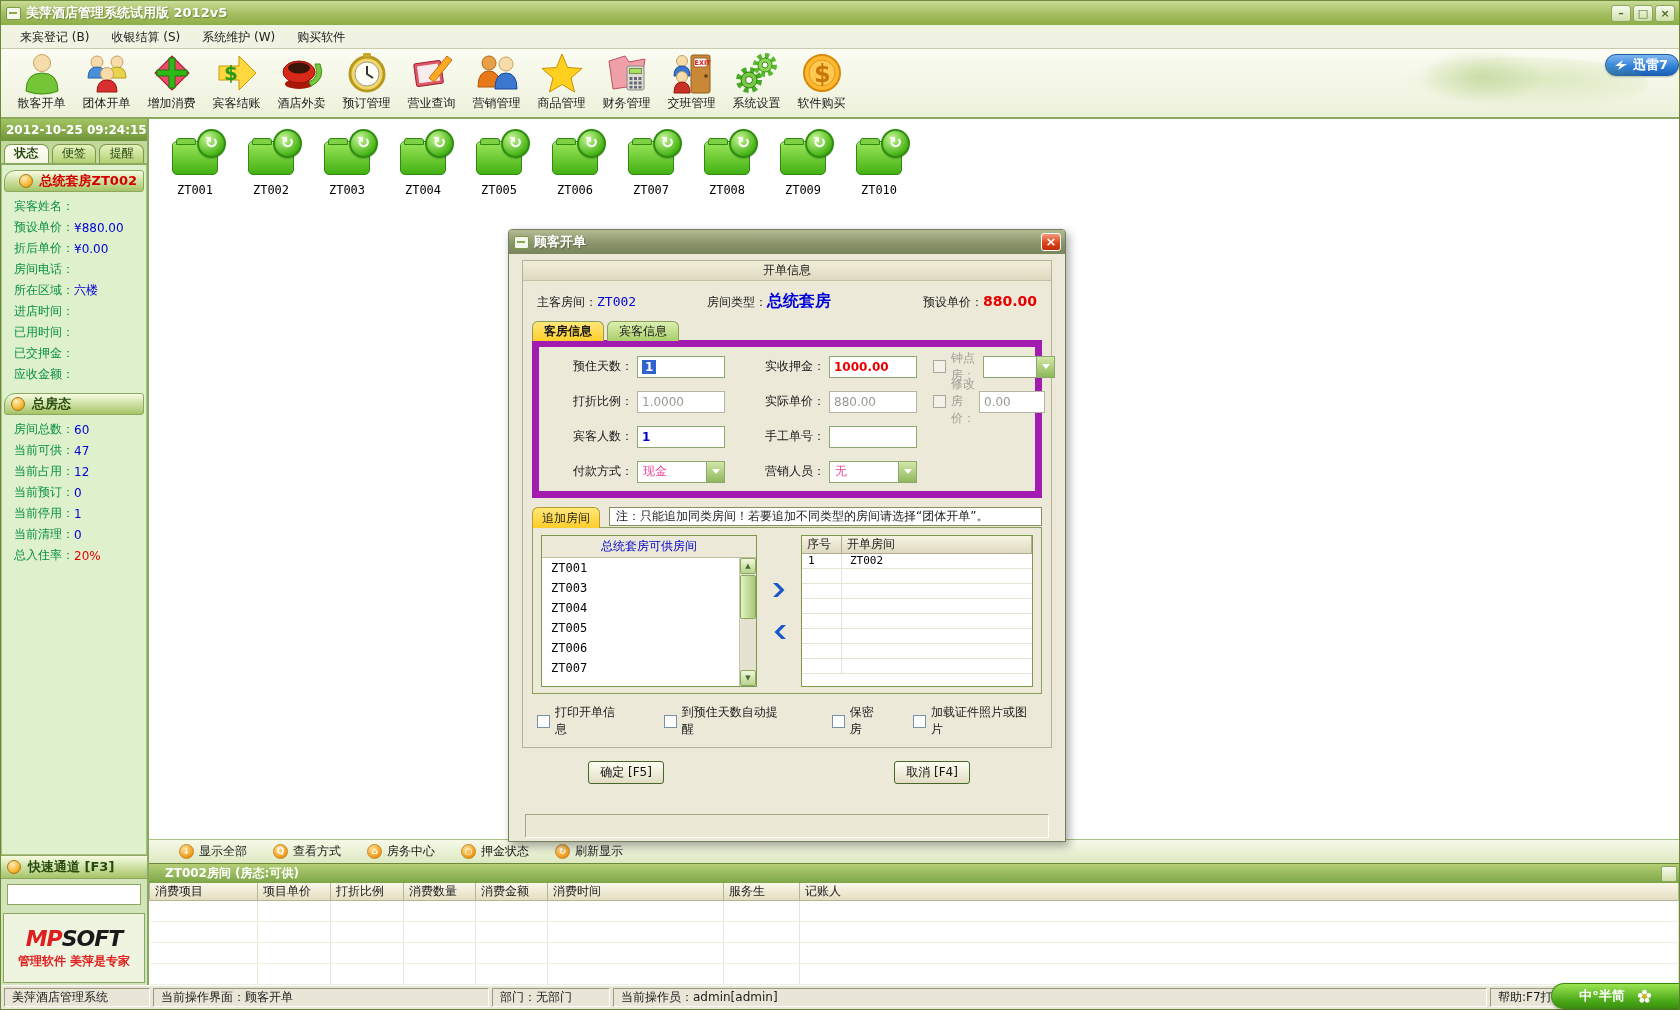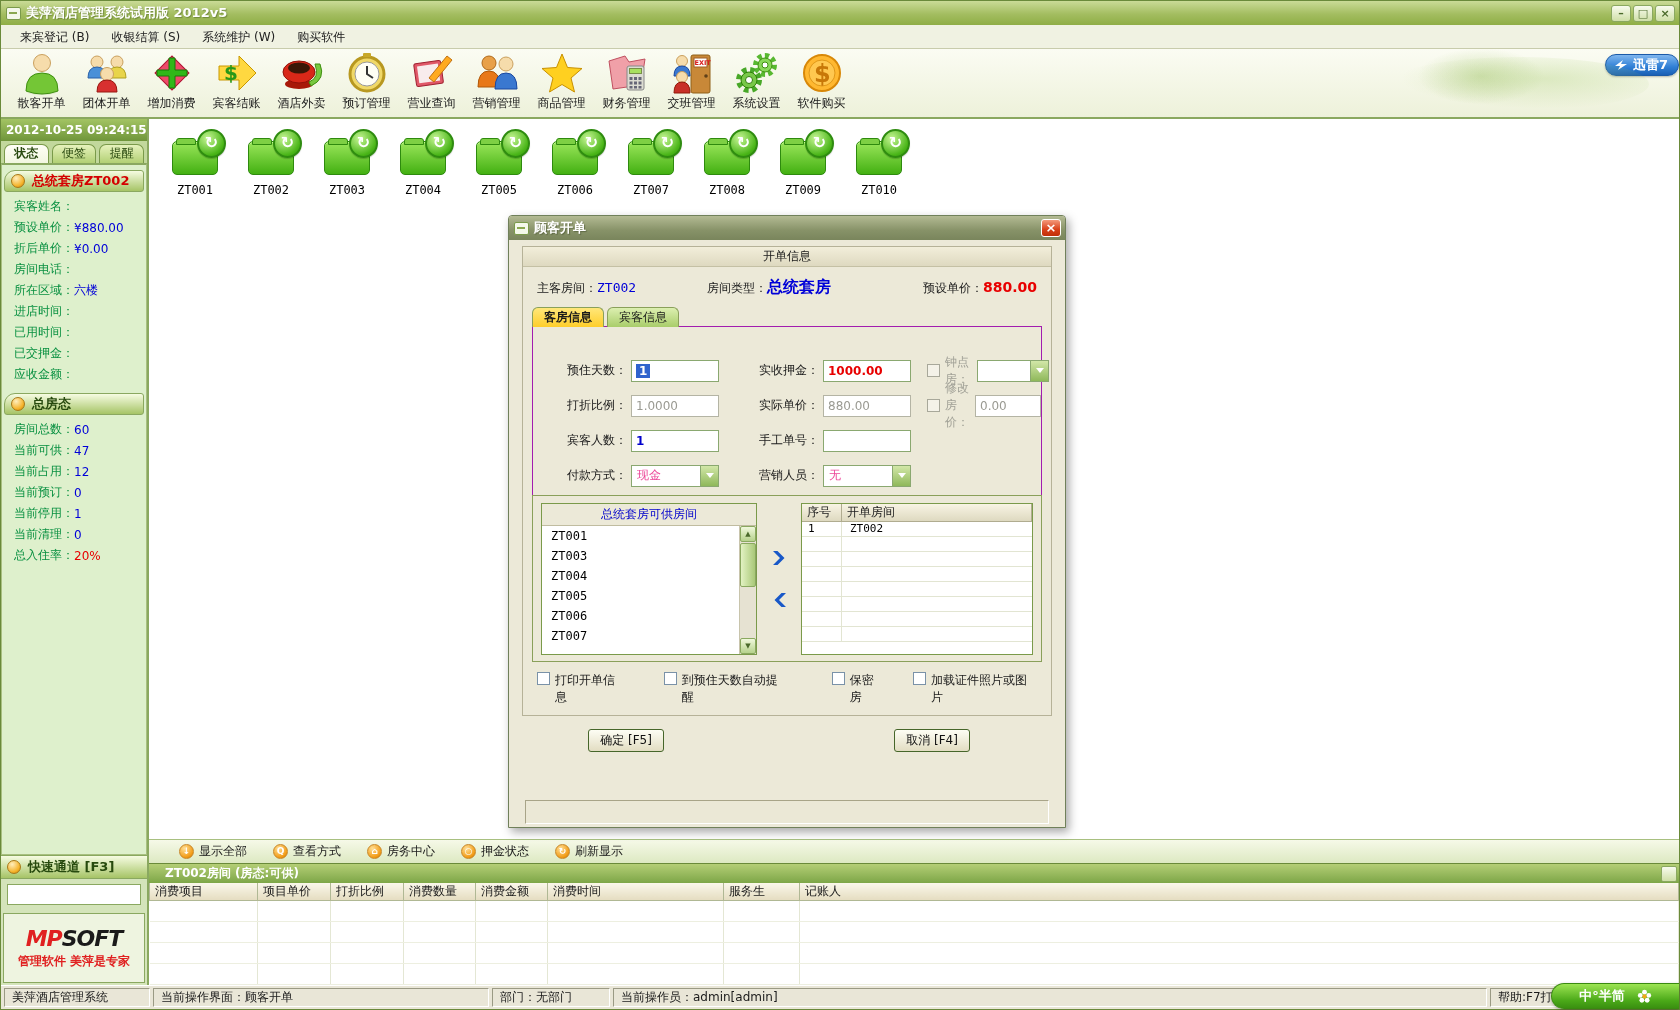--- a/index.html
+++ b/index.html
@@ -37,21 +37,21 @@
   
   .sidebar { width:148px; flex:none; display:flex; flex-direction:column; background:#d4e4ba; border-right:2px solid #8aa860; }
   .datebar { height:22px; flex:none; background:linear-gradient(#a3c463,#6f953a); color:#fff; font-weight:bold; font-size:12px; display:flex; align-items:center; padding:0 2px 0 5px; white-space:nowrap; }
   .collapse { margin-left:2px; width:15px; height:16px; flex:none; background:linear-gradient(#eef6d8,#b4d07c); border:1px solid #5a7a3a; border-radius:3px; color:#2a4a10; font-size:11px; line-height:14px; text-align:center; font-weight:bold; }
   .stabs { height:22px; flex:none; display:flex; gap:3px; padding:3px 3px 0; background:#c2d89c; }
   .stab { flex:1; border:1px solid #7a9a4a; border-bottom:none; border-radius:7px 7px 0 0; background:linear-gradient(#e6f2bc,#b2d074); text-align:center; line-height:17px; color:#2a4a10; font-size:12px; }
   .stab.active { background:linear-gradient(#fffef6,#f2f6e0); font-weight:bold; }
   .spanel { flex:1; background:#def0cc; border:1px solid #a8c080; border-top:2px solid #8aa860; overflow:hidden; padding-top:3px; }
   .sechdr { height:22px; margin:2px 2px 4px; background:linear-gradient(#f6fce2,#a6c466); border:1px solid #8aa860; border-radius:11px 3px 3px 3px; display:flex; align-items:center; gap:7px; padding:0 6px; font-weight:bold; font-size:13px; }
   .orb { width:14px; height:14px; flex:none; border-radius:50%; background:radial-gradient(circle at 35% 28%,#ffeebc,#f5b32a 65%,#c47c08); border:1px solid #a87818; }
-  .hred { color:#d40000; } .hgreen { color:#274a0e; }
+  .hred { color:#d40000;justify-content:flex-end; } .hgreen { color:#274a0e; }
   .field { display:flex; padding:0 0 0 12px; height:21px; align-items:center; font-size:12px; white-space:nowrap; }
   .flab { color:#089040; }
   .fval { color:#0000d8; } .fval.red { color:#e80000; }
   .quickhdr { flex:none; margin:0; height:24px; border-radius:0; border-left:none; border-right:none; }
   .qwrap { flex:none; height:32px; background:#d4e4ba; padding:5px 6px; }
   .qinput { width:100%; height:21px; border:1px solid #8aa860; background:#fff; font-size:12px; padding:0 4px; }
   .logobox { flex:none; height:70px; margin:2px 2px 2px; background:#eef4e0; border:1px solid #8aa860; text-align:center; padding-top:12px; }
   .mp { color:#e02020; font-weight:bold; font-style:italic; font-size:22px; letter-spacing:-1px; }
   .soft { color:#1a1a1a; font-weight:bold; font-style:italic; font-size:22px; letter-spacing:-1px; }
   .slogan { color:#e02020; font-size:12px; font-weight:bold; margin-top:2px; }
@@ -81,37 +81,37 @@
   .constable th { background:linear-gradient(#faf7ea,#e5ddc1); border:1px solid #b0b894; border-top:none; font-weight:normal; text-align:left; padding:0 5px; height:18px; font-size:12px; color:#1a1a1a; }
   .constable td { border-right:1px solid #e4e7d4; border-bottom:1px solid #edefe0; height:21px; background:#fff; }
 
   
   .statusbar { height:24px; flex:none; background:#e9e6d7; display:flex; align-items:stretch; gap:3px; padding:2px 3px; position:relative; border-top:1px solid #fff; }
   .sseg { border:1px solid; border-color:#9a9a84 #fff #fff #9a9a84; padding:0 7px; font-size:12px; color:#1a1a1a; display:flex; align-items:center; white-space:nowrap; overflow:hidden; }
   .w1{width:146px;} .w2{width:336px;} .w3{width:118px;} .w4{flex:1;} .w5{width:186px;}
   .ime { position:absolute; right:0; top:-3px; height:26px; width:128px; background:linear-gradient(#9ce452,#4aa818 70%,#3a9010); border:1px solid #3a8a10; border-right:none; border-radius:13px 0 0 13px; color:#fff; font-weight:bold; font-size:13px; display:flex; align-items:center; justify-content:center; gap:12px; box-shadow:0 1px 3px rgba(0,0,0,.3); z-index:5; }
 
   
-  .dialog { position:absolute; left:507px; top:214px; width:558px; height:613px; background:#ece9d8; border:1px solid #70805a; border-radius:4px 4px 0 0; box-shadow:3px 4px 10px rgba(0,0,0,.35); display:flex; flex-direction:column; z-index:10; }
+  .dialog { position:absolute; left:507px; top:228px; width:558px; height:613px; background:#ece9d8; border:1px solid #70805a; border-radius:4px 4px 0 0; box-shadow:3px 4px 10px rgba(0,0,0,.35); display:flex; flex-direction:column; z-index:10; }
   .dtitle { height:24px; flex:none; background:linear-gradient(#b3ba93,#879268 60%,#79855c); border-radius:3px 3px 0 0; display:flex; align-items:center; padding:0 4px 0 5px; color:#fff; font-weight:bold; font-size:13px; text-shadow:1px 1px 1px rgba(40,50,20,.4); }
   .dclose { margin-left:auto; width:20px; height:18px; background:linear-gradient(#f49a7c,#d84018 60%,#c03008); border:1px solid #fff; border-radius:3px; color:#fff; font-weight:bold; font-size:13px; line-height:16px; text-align:center; text-shadow:none; }
   .dbody { flex:1; display:flex; flex-direction:column; padding:6px 13px 0; min-height:0; }
   .dgroup { border:1px solid #b6b298; background:#ece9d8; flex:none; }
   .dghdr { height:20px; background:linear-gradient(#f2eeda,#ded9c0); border-bottom:1px solid #c4c0a4; text-align:center; line-height:19px; color:#1a1a1a; font-size:12px; }
   .dinfo { display:flex; align-items:baseline; padding:10px 14px 4px; }
   .dlbl { color:#1a1a1a; font-size:12px; }
   .roomval { color:#0000d8; font-size:13px; font-family:"DejaVu Sans Mono",monospace; }
   .typeval { color:#0000d8; font-size:16px; font-weight:bold; }
   .priceval { color:#e80000; font-size:14px; font-weight:bold; }
   .g1{width:170px;} .g2{flex:1;} 
   .dtabs { display:flex; gap:3px; padding:5px 0 0 9px; position:relative; z-index:2; }
   .dtab { padding:0 11px; line-height:19px; border:1px solid #8aa05a; border-bottom:none; border-radius:6px 6px 0 0; font-size:12px; color:#1a1a1a; }
   .dtab.active { background:linear-gradient(#ffe77a,#fece2a); font-weight:bold; }
   .dtab.inactive { background:linear-gradient(#dcefb0,#a9cd6a); }
-  .dtabpanel { border:1px solid #a21caf; margin:-1px 9px 0; background:#ece9d8; padding:32px 0 6px; }
+  .dtabpanel { border:7px solid #a21caf; margin:-1px 9px 0; background:#ece9d8; padding:8px 0 6px; }
   .frow { display:flex; align-items:center; height:23px; margin-bottom:12px; }
   .flbl { width:94px; text-align:right; color:#1a1a1a; font-size:12px; flex:none; }
   .finput { width:88px; height:22px; background:#fff; border:1px solid #8aa870; padding:1px 4px; font-size:12px; display:flex; align-items:center; margin-left:4px; flex:none; }
   .finput.vred { color:#e80000; font-weight:bold; }
   .finput.vblue { color:#0000cc; font-weight:bold; }
   .finput.dis { color:#9a9a92; border-color:#b4b4a4; }
   .sel { background:#2f63cd; color:#fff; padding:0 3px; font-weight:bold; }
   .flbl2 { width:92px; text-align:right; color:#1a1a1a; font-size:12px; flex:none; margin-left:8px; }
   .c3 { display:flex; align-items:center; margin-left:16px; }
   .cb { width:13px; height:13px; background:#fff; border:1px solid #7a92a8; flex:none; }
@@ -135,21 +135,21 @@
   .sthumb { height:44px; margin:1px 0; background:linear-gradient(90deg,#e2f2c2,#a9c878); border:1px solid #8aa860; border-radius:2px; }
   .arrcol { width:44px; flex:none; display:flex; flex-direction:column; align-items:center; justify-content:center; gap:26px; }
   .seltable { flex:1; border:1px solid #7a9a4a; background:#fff; display:flex; flex-direction:column; }
   .shrow { display:flex; flex:none;font-family:Liberation Serif, serif; }
   .shc { background:linear-gradient(#f8f4e4,#ded9c0); border-right:1px solid #b0ac90; border-bottom:1px solid #b0ac90; line-height:17px; height:18px; padding:0 5px; font-size:12px; color:#1a1a1a; }
   .shc.seq { width:40px; flex:none; } .shc.rm { flex:1; }
   .srow { display:flex; height:15px; border-bottom:1px solid #e2e5d2; }
   .sc1 { width:40px; flex:none; border-right:1px solid #e2e5d2; padding-left:6px; font-size:11px; line-height:14px; font-family:"DejaVu Sans Mono",monospace; }
   .sc2 { flex:1; padding-left:8px; font-size:11px; line-height:14px; font-family:"DejaVu Sans Mono",monospace; }
   .checkrow { display:flex; align-items:center; margin:10px 14px 9px; }
-  .chk { display:flex; gap:5px; font-size:12px; color:#1a1a1a; }
+  .chk { display:flex; align-items:center; gap:5px; font-size:12px; color:#1a1a1a; }
   .btnrow { display:flex; margin-top:13px; padding:0 82px 0 66px; justify-content:space-between; flex:none; }
   .dbtn { width:76px; height:23px; background:linear-gradient(#fdfdf4,#e2ddc2); border:1px solid #46662a; border-radius:3px; text-align:center; line-height:21px; font-size:12px; color:#111; }
   .dfoot { margin:auto 3px 3px; height:24px; flex:none; border:1px solid; border-color:#a8a488 #fff #fff #a8a488; background:#ebe8d6; }
 
   svg text { font-family:"DejaVu Sans",sans-serif; }
 </style>
 </head>
 <body>
 
 <div class="app">
@@ -625,20 +625,24 @@
                 <span class="ddarrow"></span>
               </span>
             <span class="flbl2">营销人员：</span>
             <span class="dd" style="width:88px;">
                 <span>无</span>
                 <span class="ddarrow"></span>
               </span>
           </div>
         </div>
 
+        <div class="appendrow">
+          <span class="apptab">追加房间</span>
+          <span class="notebox">注：只能追加同类房间！若要追加不同类型的房间请选择“团体开单”。</span>
+        </div>
         <div class="appendbox">
           <div class="listrow">
             <div class="availbox">
               <div class="availhdr">总统套房可供房间</div>
               <div class="availlist">
                 <div class="aitem">ZT001</div>
                 <div class="aitem">ZT003</div>
                 <div class="aitem">ZT004</div>
                 <div class="aitem">ZT005</div>
                 <div class="aitem">ZT006</div>

